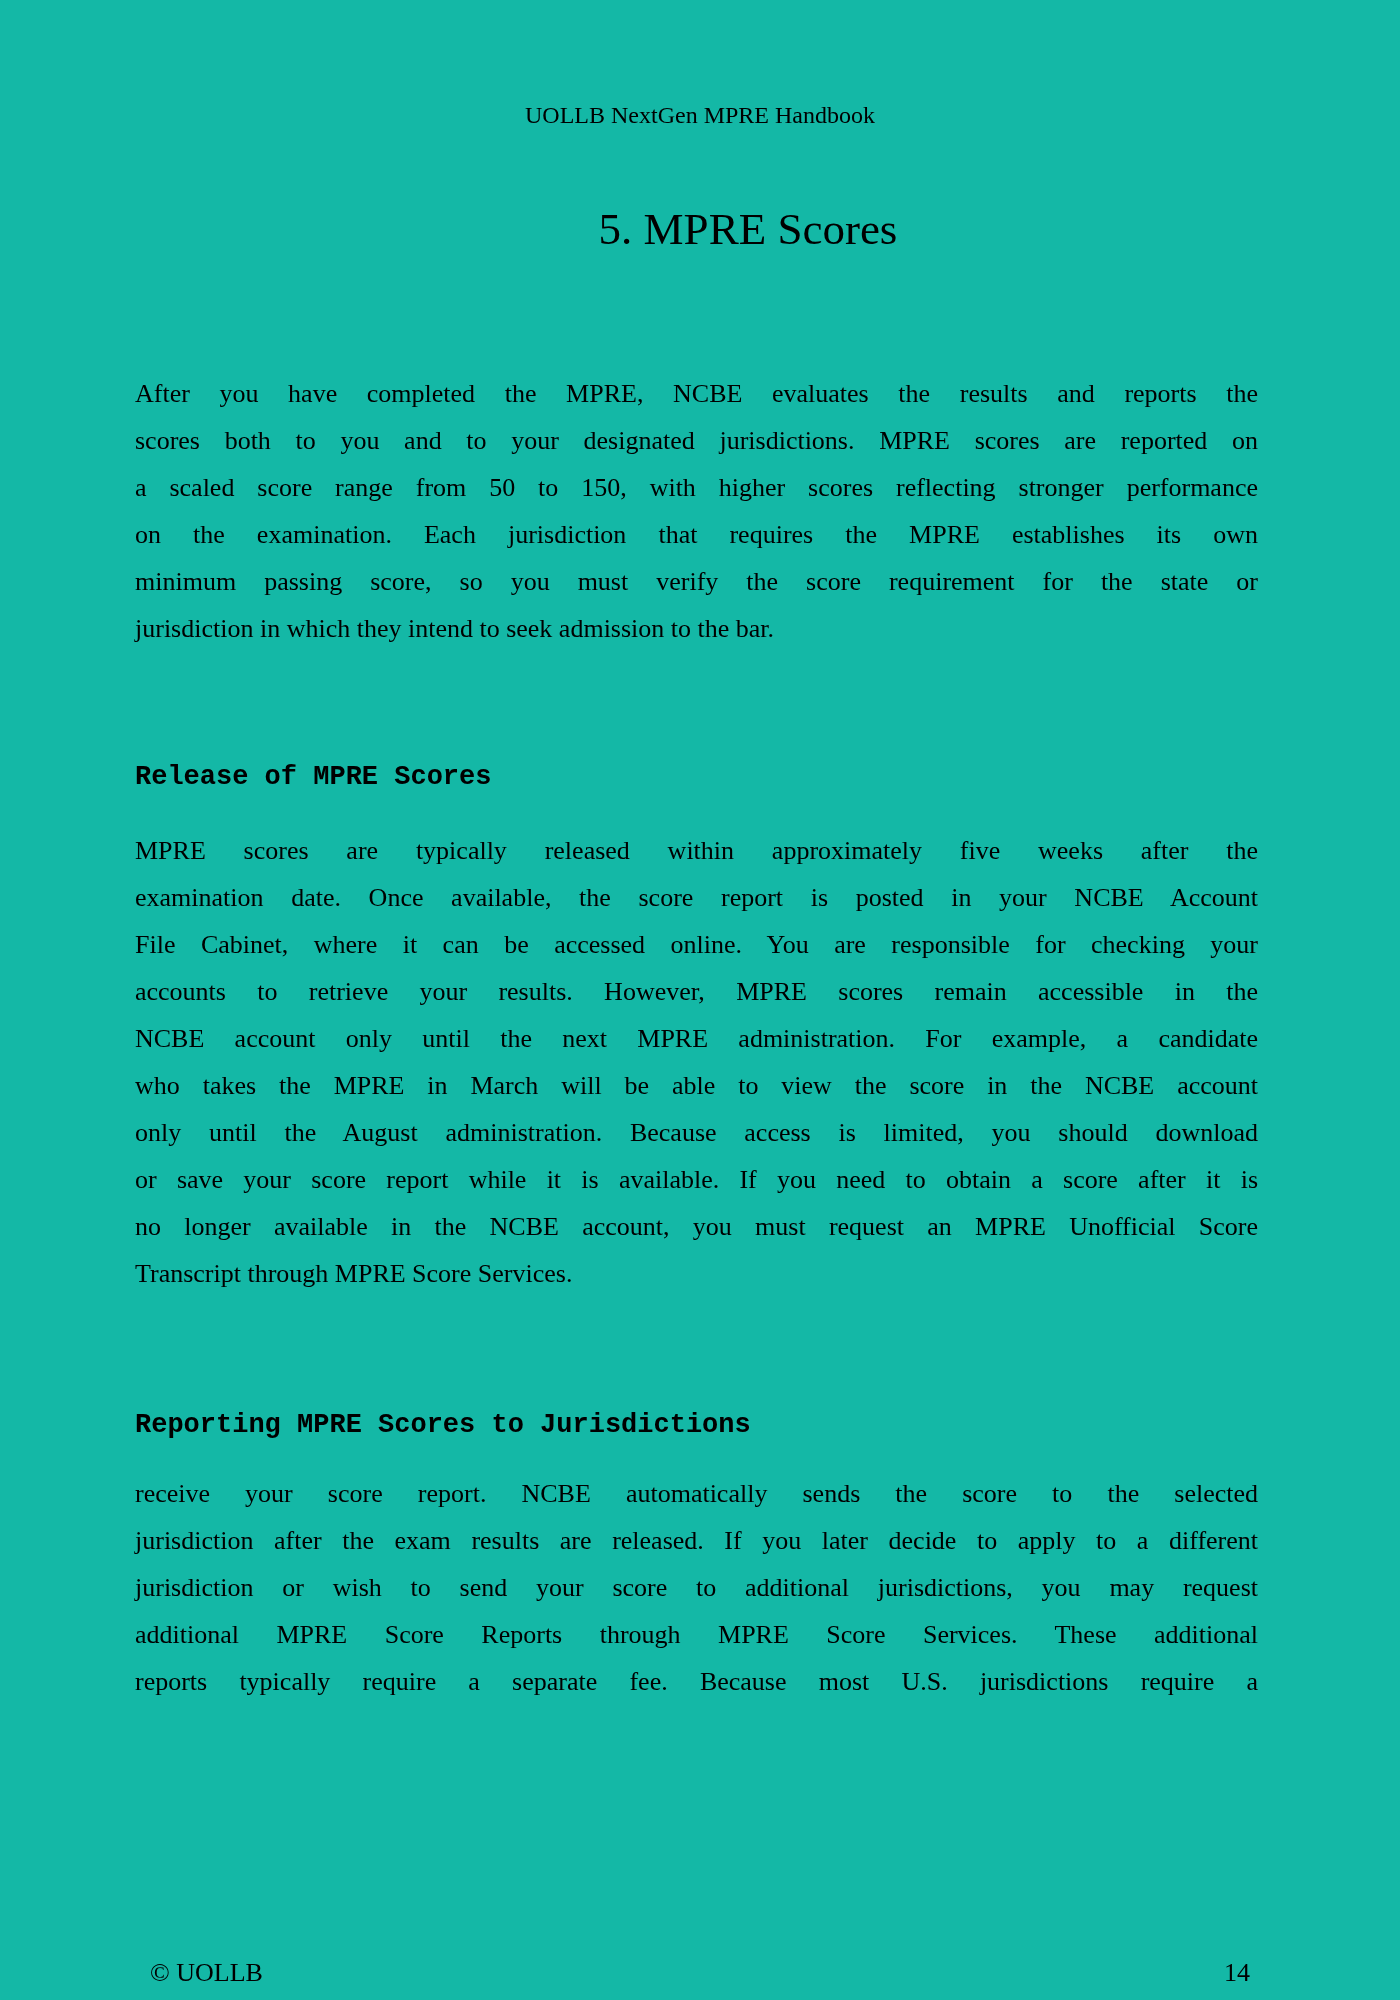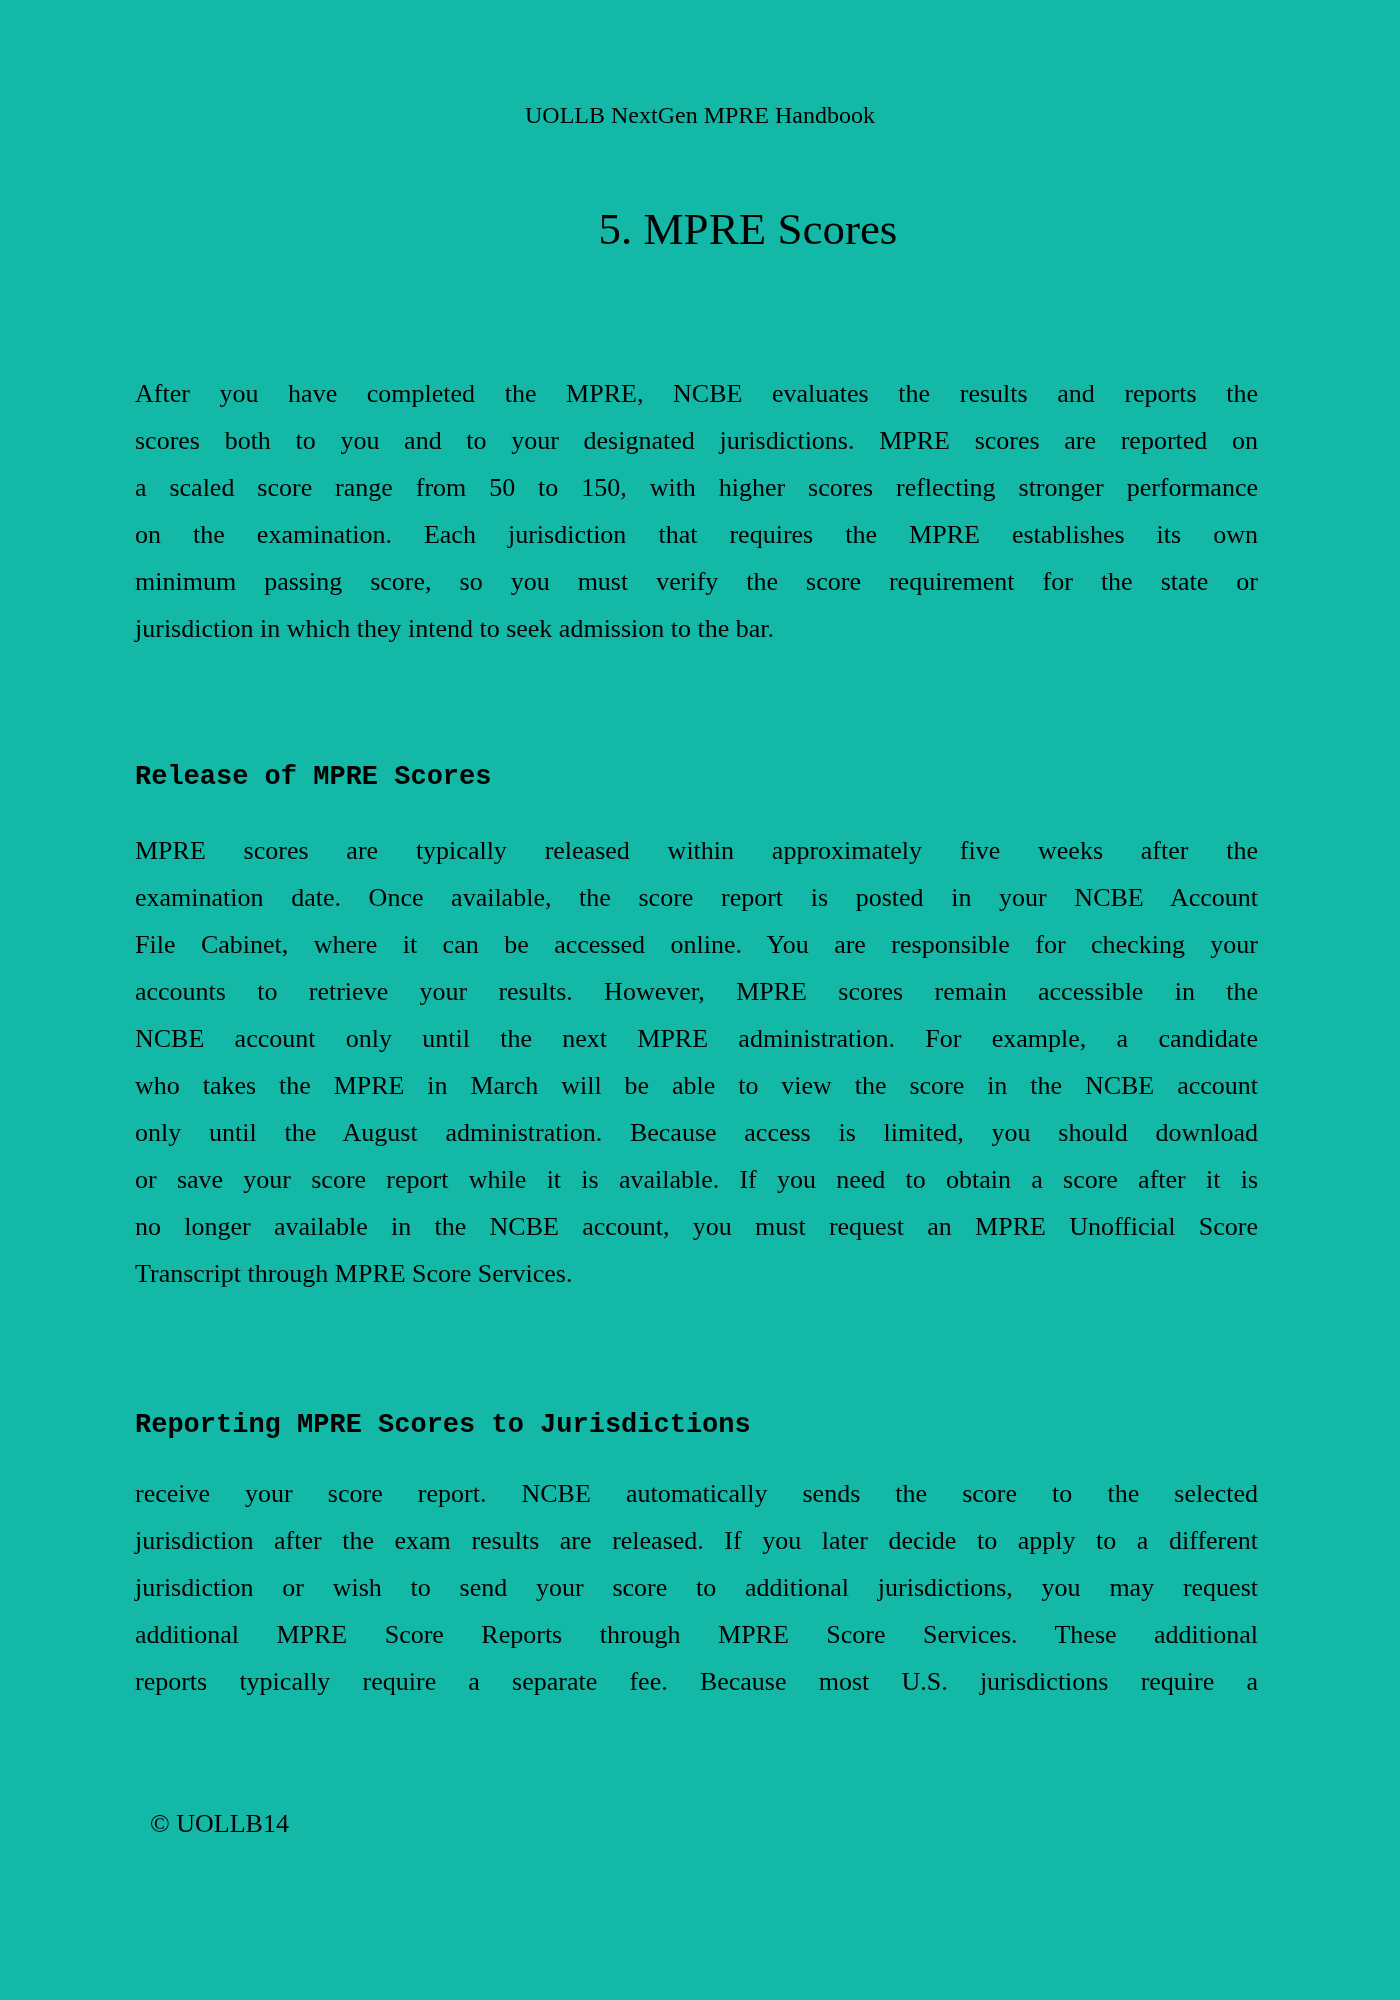--- a/index.html
+++ b/index.html
@@ -63,24 +63,25 @@
     text-align: left;
     text-align-last: left;
   }
   #para-1 { top: 370px; }
   #heading-2 { top: 754px; }
   #para-2 { top: 827px; }
   #heading-3 { top: 1402px; }
   #para-3 { top: 1470px; }
   .page-footer {
     position: absolute;
-    top: 1800px;
+    top: 1949px;
     left: 150px;
     width: 1100px;
     display: flex;
+    justify-content: space-between;
     align-items: baseline;
     font-size: 26px;
     line-height: 47px;
     color: #000000;
   }
 </style>
 </head>
 <body>
 
 <div class="page">

